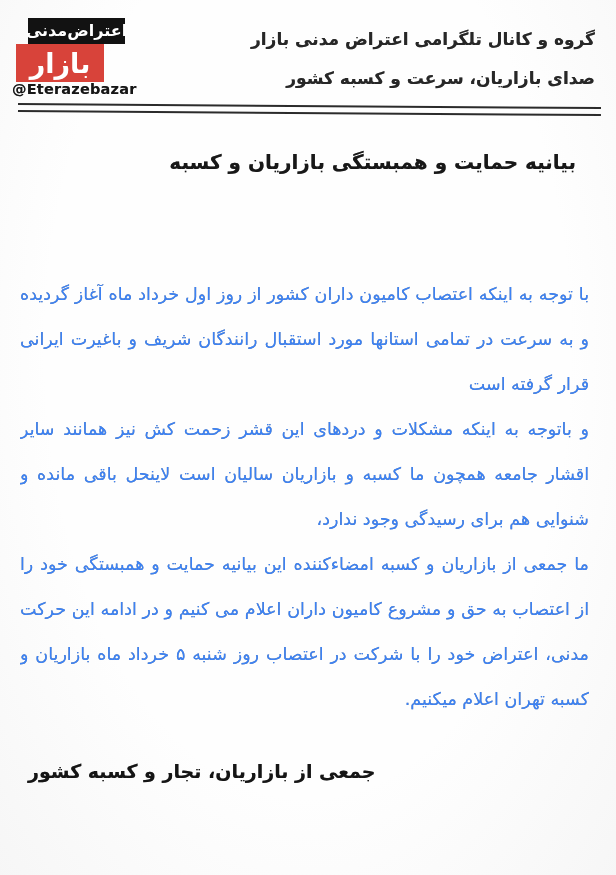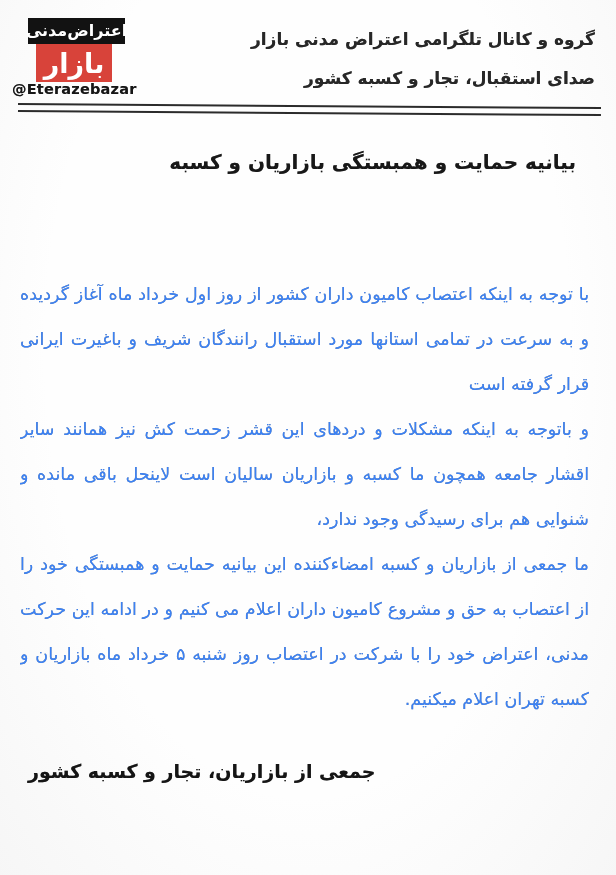--- a/index.html
+++ b/index.html
@@ -26,22 +26,22 @@
   .logo { position: absolute; top: 0; left: 0; width: 160px; height: 100px; }
   .logo-black {
     position: absolute; left: 28px; top: 18px;
     width: 97px; height: 26px;
     background: #121212; color: #fff;
     display: flex; align-items: center; justify-content: center;
     font-weight: bold; font-size: 16px; line-height: 1;
     text-shadow: none;
   }
   .logo-red {
-    position: absolute; left: 36px; top: 44px;
-    width: 76px; height: 38px;
+    position: absolute; left: 16px; top: 44px;
+    width: 88px; height: 38px;
     background: #d8433a; color: #fff;
     display: flex; align-items: center; justify-content: center;
     font-weight: bold; font-size: 27px; line-height: 1;
     text-shadow: none;
   }
   .logo-handle {
     position: absolute; left: 12px; top: 81px;
     direction: ltr;
     font-size: 14.5px; font-weight: bold; color: #161616;
     letter-spacing: 0.2px;
@@ -102,21 +102,21 @@
   <div class="scan-tint"></div>
 
   <div class="logo">
     <div class="logo-black">اعتراض‌مدنی</div>
     <div class="logo-red">بازار</div>
     <div class="logo-handle">@Eterazebazar</div>
   </div>
 
   <div class="header">
     <div class="h-line">گروه و کانال تلگرامی اعتراض مدنی بازار</div>
-    <div class="h-line">صدای استقبال، تجار و کسبه کشور</div>
+    <div class="h-line">صدای بازاریان، سرعت و کسبه کشور</div>
   </div>
 
   <div class="rule"></div>
 
   <div class="title">
     <div class="t-line">بیانیه حمایت و همبستگی بازاریان و کسبه</div>
   </div>
 
   <div class="body-text">
     <div class="b-line full">با توجه به اینکه اعتصاب کامیون داران کشور از روز اول خرداد ماه آغاز گردیده</div>

